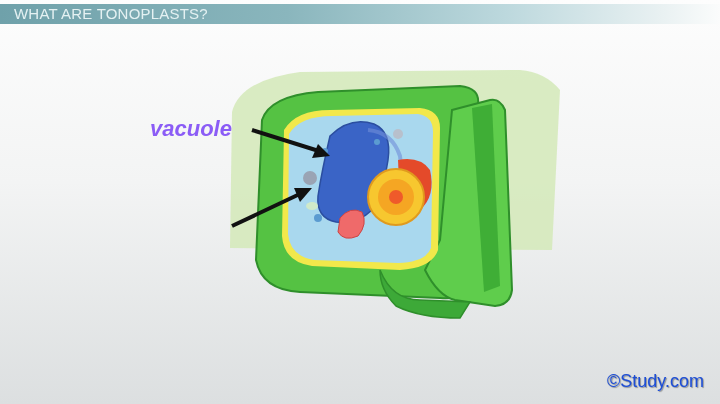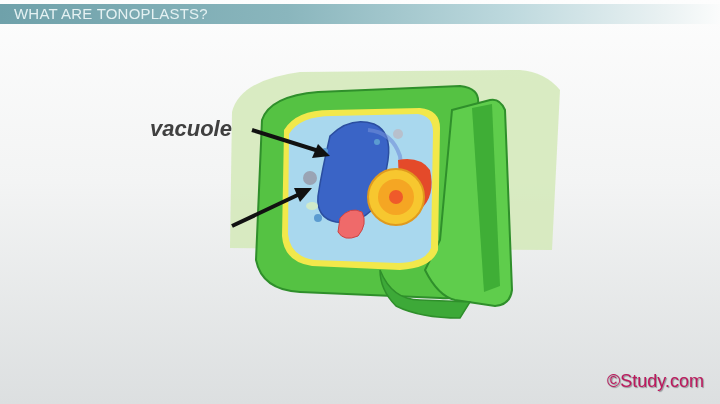--- a/index.html
+++ b/index.html
@@ -11,25 +11,25 @@
   .header-bar {
     position:absolute; left:0; top:4px; width:720px; height:20px;
     background: linear-gradient(90deg, #6fa1aa 0%, #8ab6bd 40%, #bcd8dd 70%, #e9f1f2 92%, #fbfcfc 100%);
   }
   .header-title {
     position:absolute; left:14px; top:1px; color:#e4f1f2;
     font-size:15px; letter-spacing:0.2px; line-height:18px; white-space:nowrap;
   }
   .slide-area { position:absolute; left:0; top:24px; width:720px; height:380px; }
   .label {
-    position:absolute; font-weight:bold; font-style:italic; color:#404040;
+    position:absolute; font-weight:bold; font-style:italic; color:#8b5cf6;
     font-size:22px; font-family:"Liberation Sans", sans-serif;
   }
   .watermark {
-    position:absolute; right:16px; bottom:12px; color:#be185d;
+    position:absolute; right:16px; bottom:12px; color:#1d4ed8;
     font-size:18px; text-shadow: 1px 1px 1px #8d9193, -0.5px -0.5px 0 #c8cccd;
     white-space:nowrap;
   }
   svg.cell { position:absolute; left:0; top:0; }
 </style>
 </head>
 <body>
 
 <div class="header-bar">
   <span class="header-title">WHAT ARE TONOPLASTS?</span>

